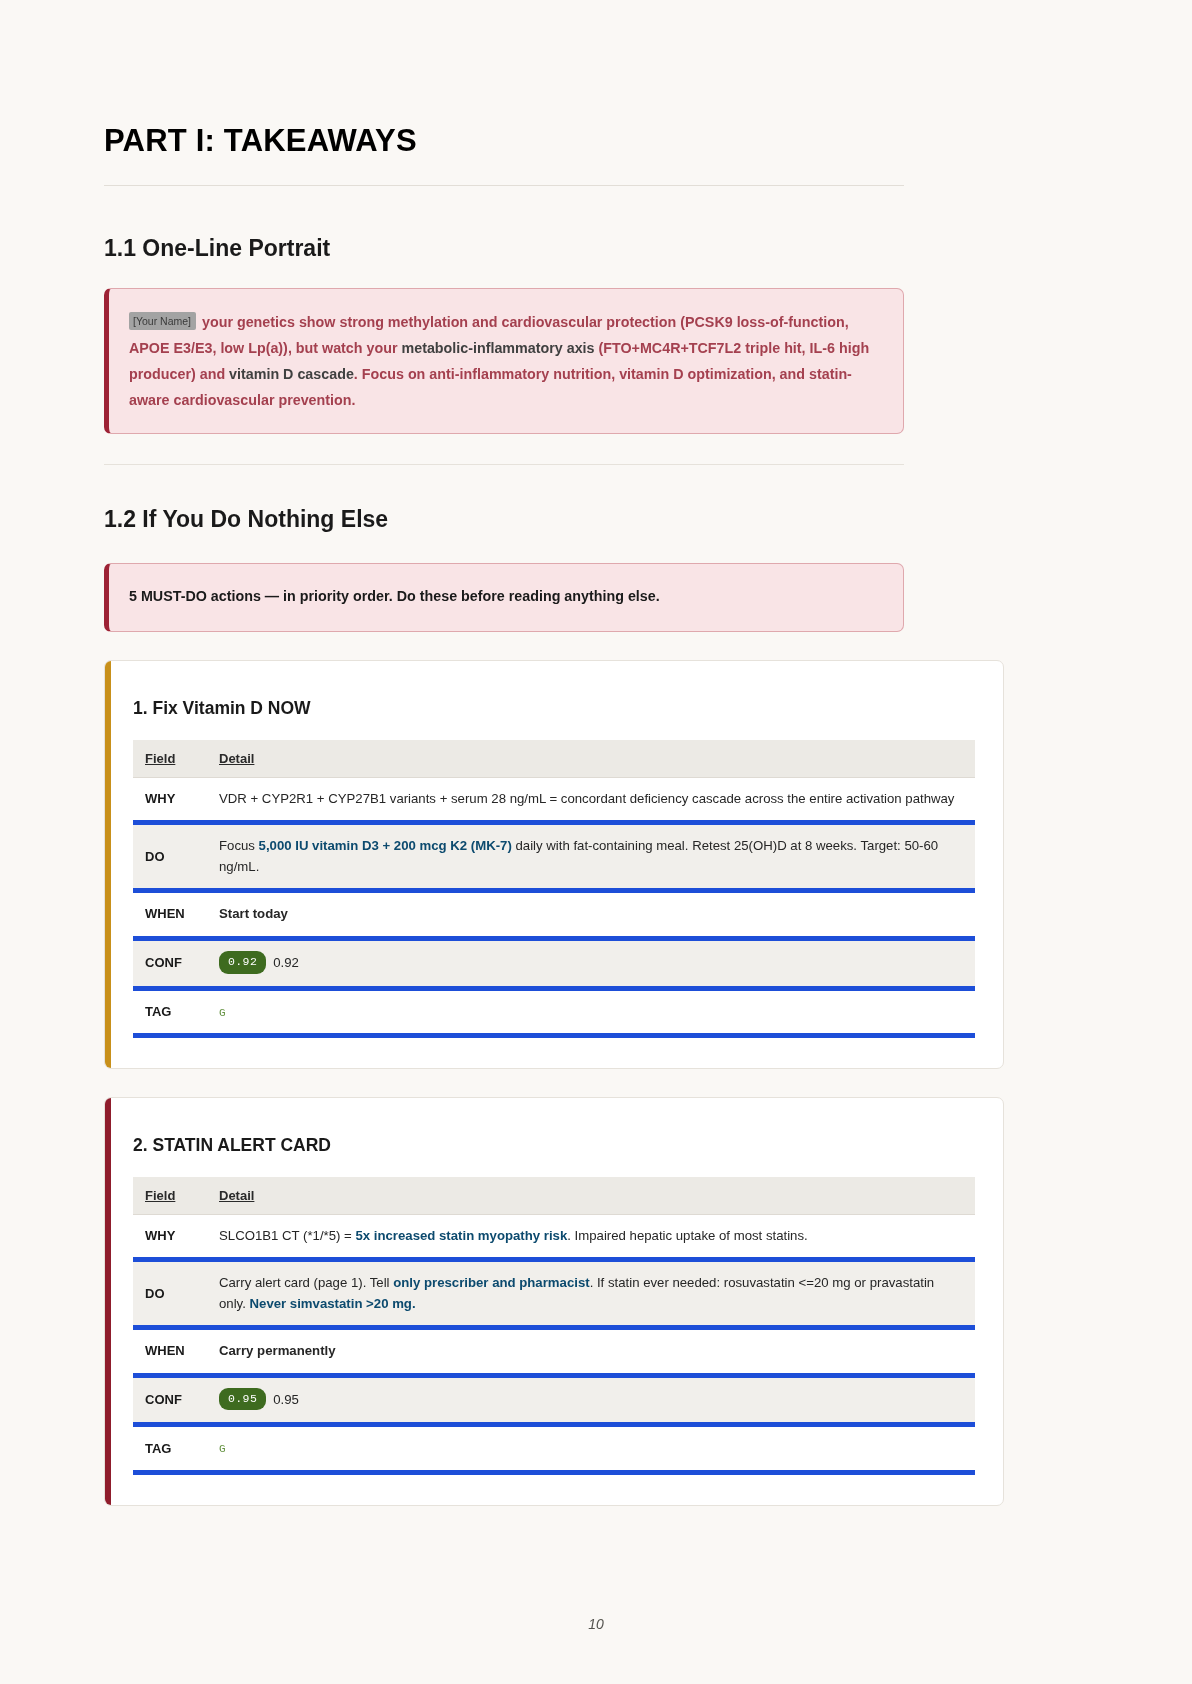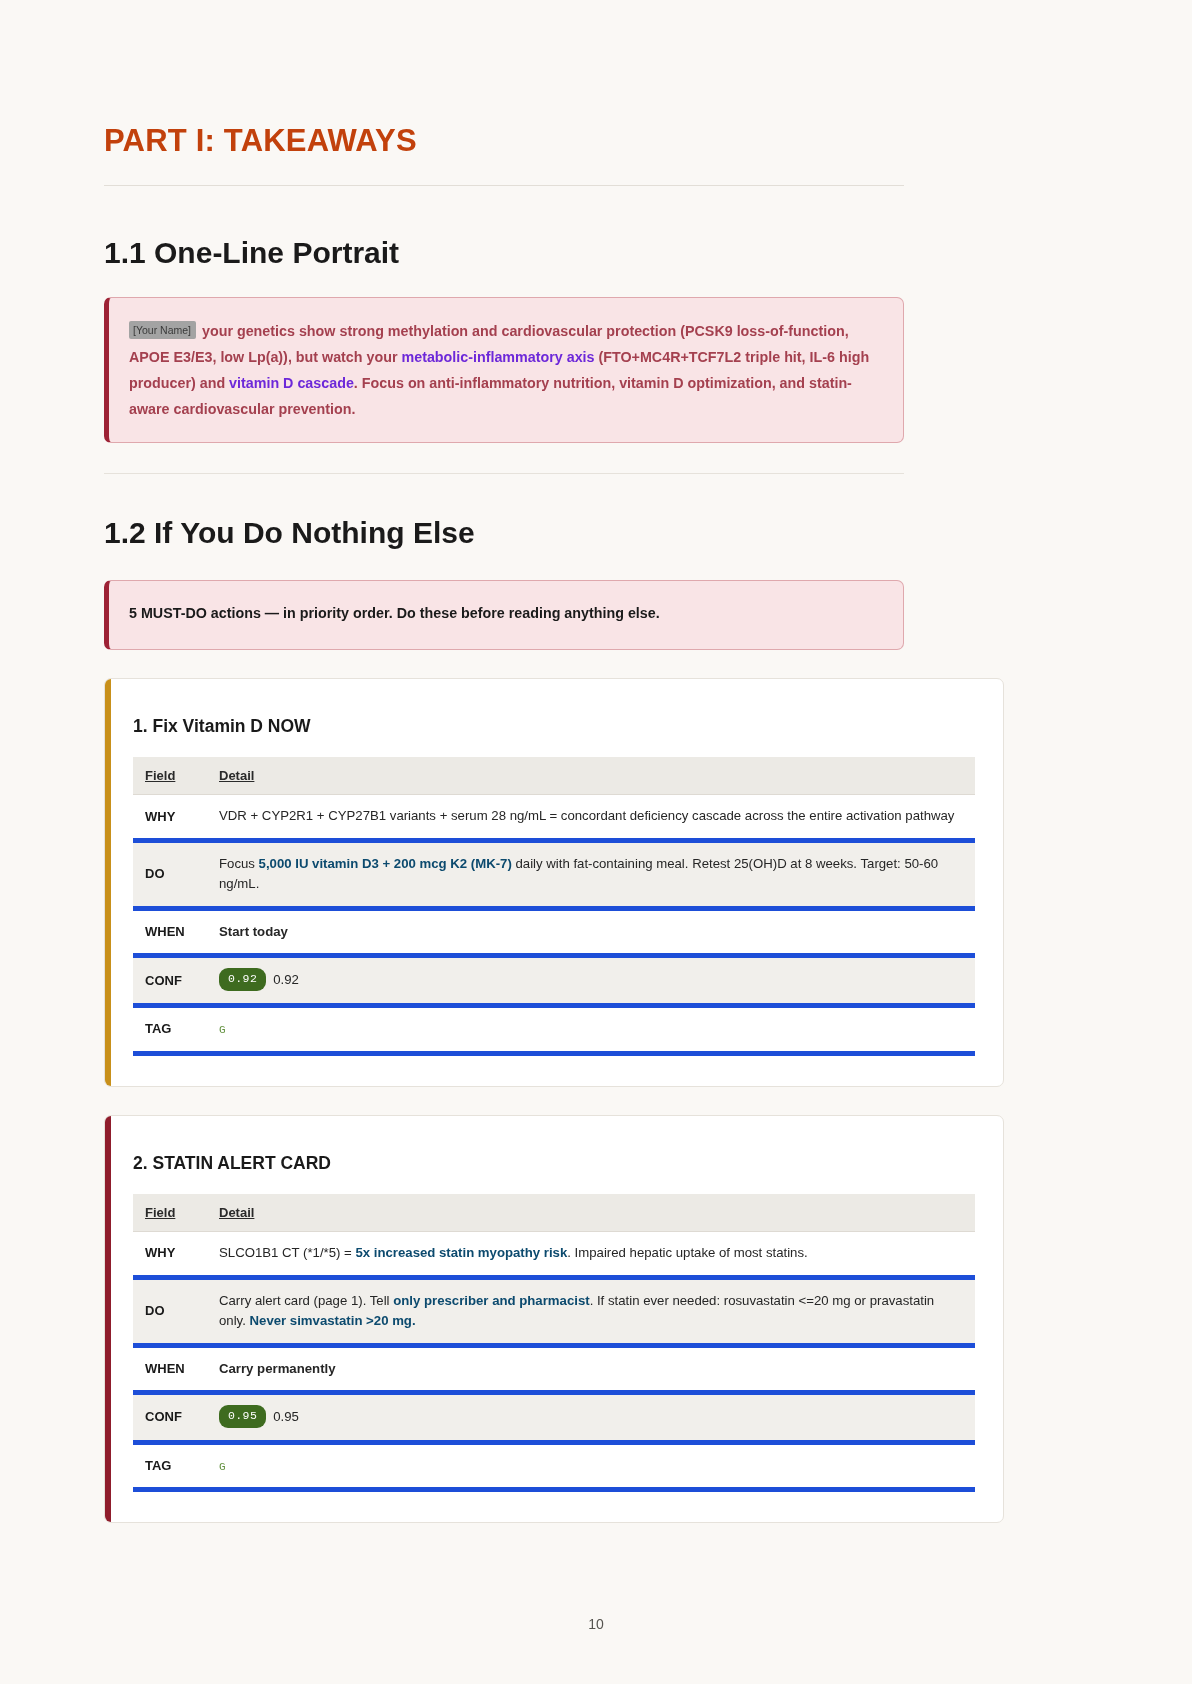--- a/index.html
+++ b/index.html
@@ -18,39 +18,39 @@
     height: 1684px;
     padding: 0 104px;
     position: relative;
   }
 
   
   .part-title {
     font-size: 31px;
     font-weight: bold;
     letter-spacing: 0.2px;
-    color: #c2410c;
+    color: #000000;
     margin: 0;
     padding-top: 122px;
     line-height: 1.2;
   }
   .rule {
     border: 0;
     border-top: 1px solid #e2ded7;
     margin: 26px 0 0 0;
     width: 800px;
   }
   .rule.light {
     border-top: 1px solid #e6e2db;
     margin-top: 30px;
   }
 
   
   .sec-title {
-    font-size: 30px;
+    font-size: 23px;
     font-weight: bold;
     color: #1a1a1a;
     margin: 0;
     line-height: 1.25;
   }
   .sp-h1 { height: 48px; }
   .sp-h2 { height: 40px; }
 
   
   .callout {
@@ -62,21 +62,21 @@
     width: 800px;
     line-height: 1.82;
     font-size: 14.3px;
   }
   .callout.portrait {
     color: #a4404f;
     font-weight: bold;
     margin-top: 25px;
   }
   .callout.portrait b,
-  .callout.portrait strong { color: #6d28d9; font-weight: bold; }
+  .callout.portrait strong { color: #404040; font-weight: bold; }
   .callout.mustdo {
     color: #1a1a1a;
     font-weight: bold;
     margin-top: 29px;
     padding: 22px 22px 24px 20px;
     line-height: 1.5;
   }
   .name-chip {
     background: #a3a3a3;
     border-radius: 2px;
@@ -178,20 +178,21 @@
 
   
   .page-footer {
     position: absolute;
     left: 0;
     right: 0;
     bottom: 52px;
     text-align: center;
     font-size: 14px;
     color: #55544f;
+    font-style: italic;
   }
 </style>
 </head>
 <body>
 
 <div class="page">
 
   <h1 class="part-title">PART I: TAKEAWAYS</h1>
   <hr class="rule">
 

